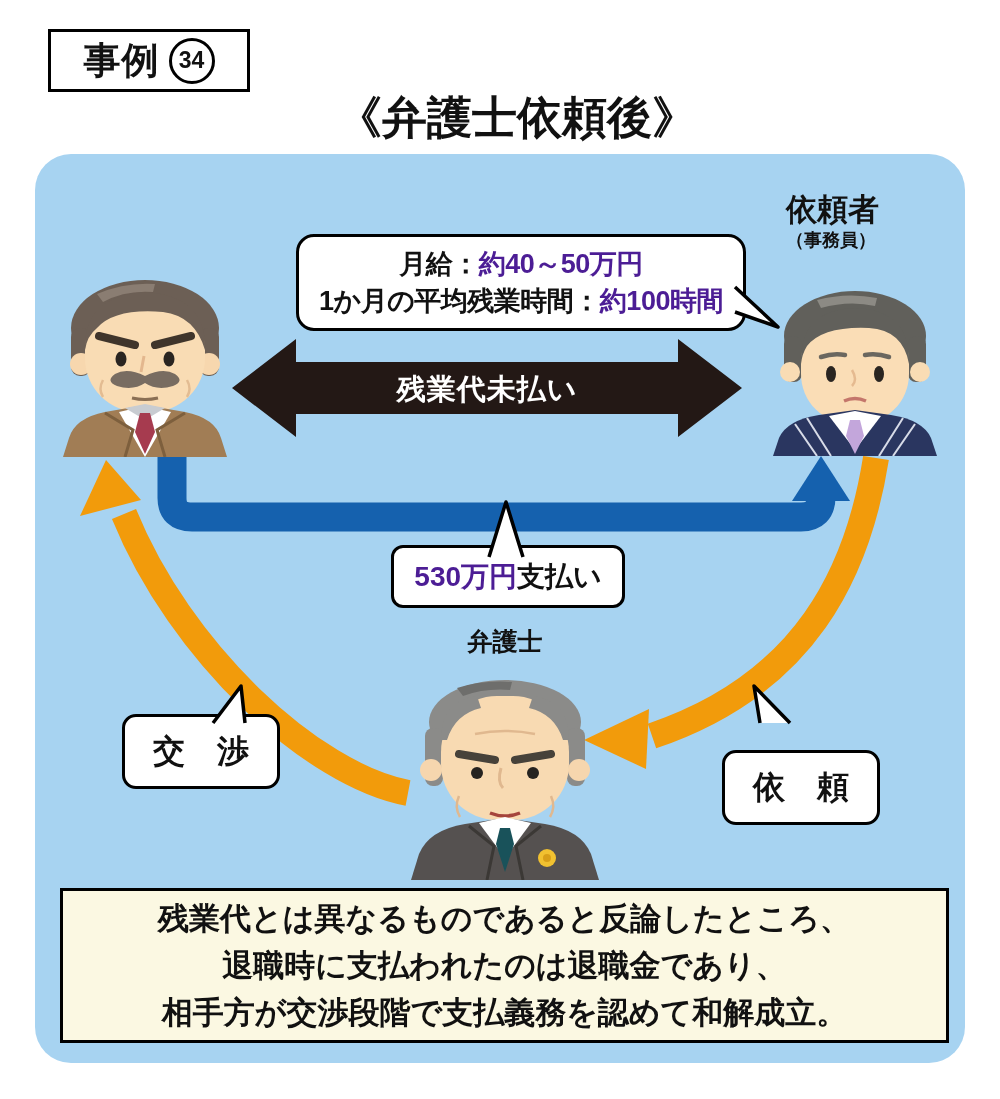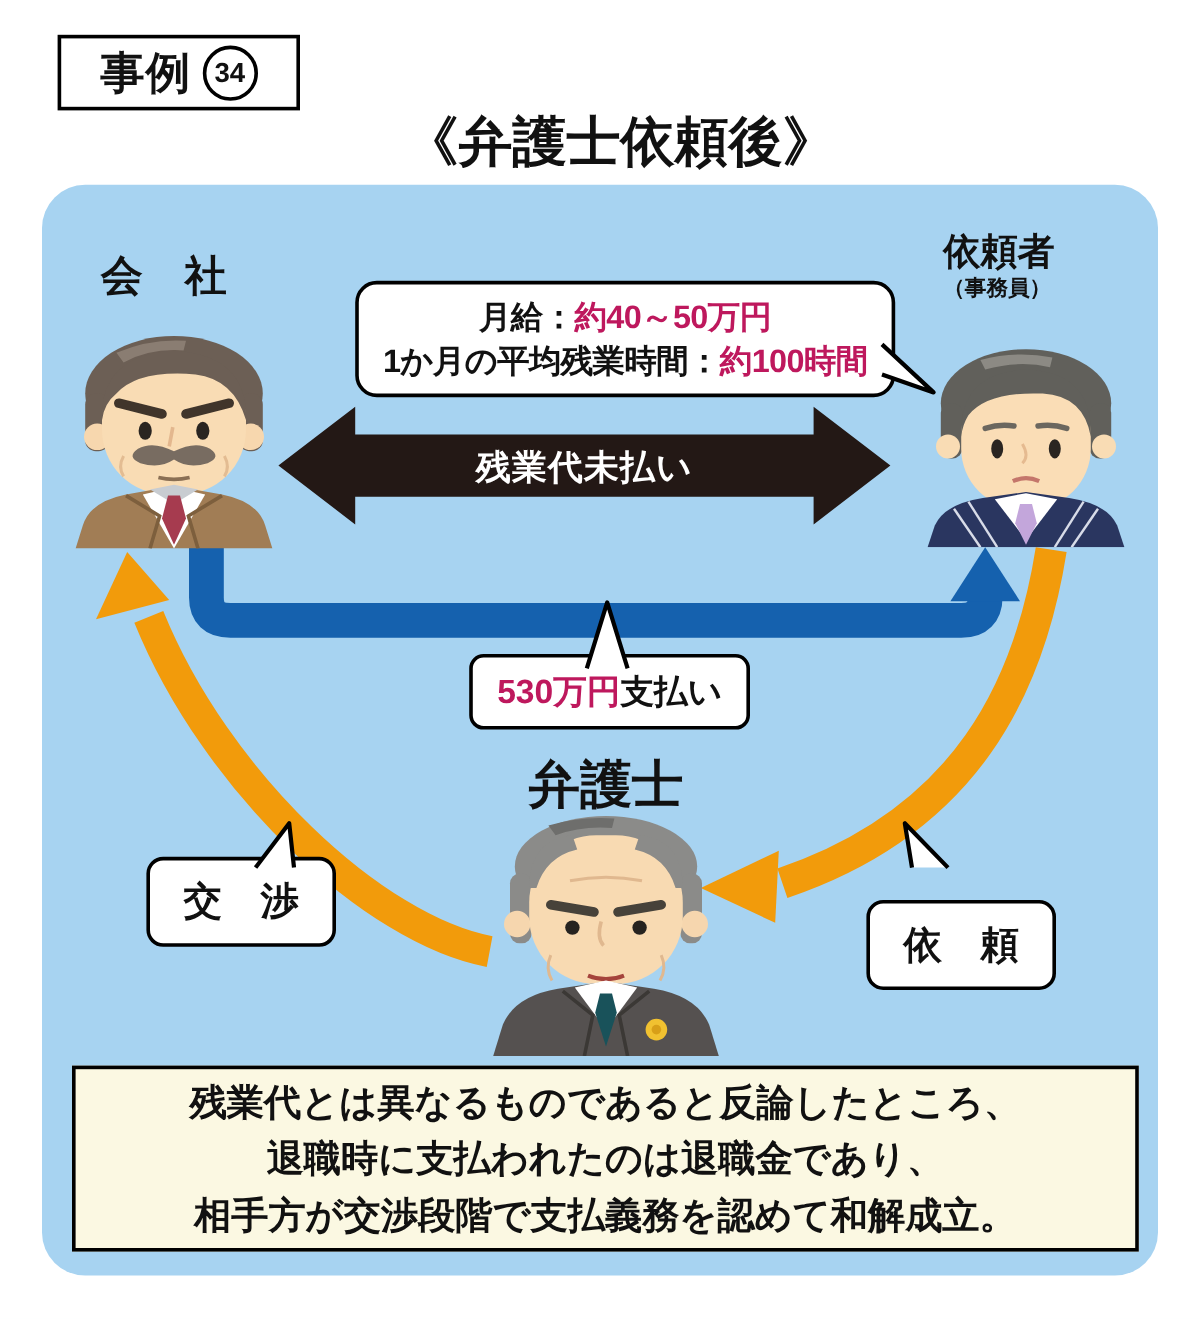--- a/index.html
+++ b/index.html
@@ -20,27 +20,27 @@
   .layer{left:0;top:0;pointer-events:none;}
   .arrows{z-index:1;}
   .avatar{z-index:2;}
   .tails{z-index:4;}
   
   .actor-label{font-weight:bold;z-index:2;}
   .company-label{left:84px;top:207px;font-size:35px;}
   .client-labels{left:786px;top:193px;width:140px;text-align:left;z-index:2;}
   .client-main{font-size:31px;font-weight:bold;line-height:34px;}
   .client-sub{font-size:18px;font-weight:bold;line-height:26px;}
-  .lawyer-label{left:397px;top:625px;width:216px;text-align:center;font-size:43px;}
+  .lawyer-label{left:397px;top:625px;width:216px;text-align:center;font-size:25px;}
   
   .bubble{background:#fff;border:3.5px solid #000;z-index:3;display:flex;flex-direction:column;
           align-items:center;justify-content:center;font-weight:bold;}
   .info-bubble{left:296px;top:234px;width:444px;height:91px;border-radius:18px;}
   .info-line{font-size:27px;line-height:37px;letter-spacing:-0.5px;white-space:nowrap;}
-  .red{color:#be185d;}
+  .red{color:#4c1d95;}
   .pay-bubble{left:391px;top:545px;width:228px;height:57px;border-radius:12px;}
   .pay-line{font-size:28px;white-space:nowrap;}
   .tag-bubble{width:152px;height:69px;border-radius:14px;font-size:32px;font-family:Liberation Mono, monospace;}
   .nego-bubble{left:122px;top:714px;}
   .req-bubble{left:722px;top:750px;}
   
   .summary{left:60px;top:888px;width:883px;height:149px;background:#FBF8E2;border:3px solid #000;
            z-index:3;display:flex;flex-direction:column;align-items:center;justify-content:center;}
   .summary-line{font-size:31px;font-weight:bold;line-height:47px;white-space:nowrap;}
   svg text{font-family:"Liberation Sans","DejaVu Sans",sans-serif;}
@@ -146,21 +146,20 @@
     <path d="M 98,160 Q 108,163 118,160" stroke="#E0B88F" stroke-width="2.5" fill="none"></path>
     <path d="M 14,210 L 22,184 Q 32,160 68,154 L 108,148 L 148,154 Q 184,160 194,184 L 202,210 Z" fill="#555150"></path>
     <path d="M 82,153 L 108,188 L 134,153 L 108,147 Z" fill="#ffffff"></path>
     <path d="M 103,158 L 113,158 L 117,174 L 108,202 L 99,174 Z" fill="#19525A"></path>
     <path d="M 72,156 L 97,176 L 90,210" stroke="#3B3835" stroke-width="3" fill="none"></path>
     <path d="M 144,156 L 119,176 L 126,210" stroke="#3B3835" stroke-width="3" fill="none"></path>
     <circle cx="150" cy="188" r="9" fill="#F1C130"></circle>
     <circle cx="150" cy="188" r="4" fill="#D89F18"></circle>
   </svg>
 
-  <div class="abs actor-label company-label">会　社</div>
   <div class="abs client-labels">
     <div class="client-main">依頼者</div>
     <div class="client-sub">（事務員）</div>
   </div>
   <div class="abs actor-label lawyer-label">弁護士</div>
 
   <div class="abs bubble info-bubble">
     <div class="info-line">
       <span>月給：</span><span class="red">約40～50万円</span>
     </div>

